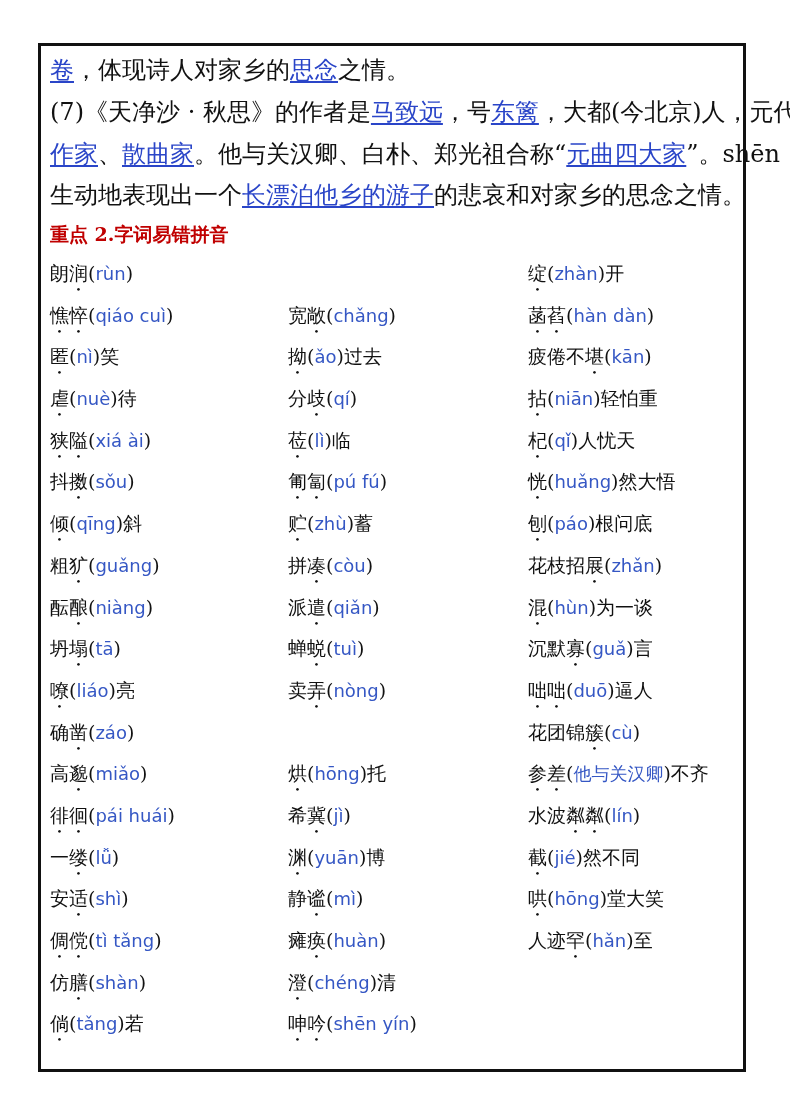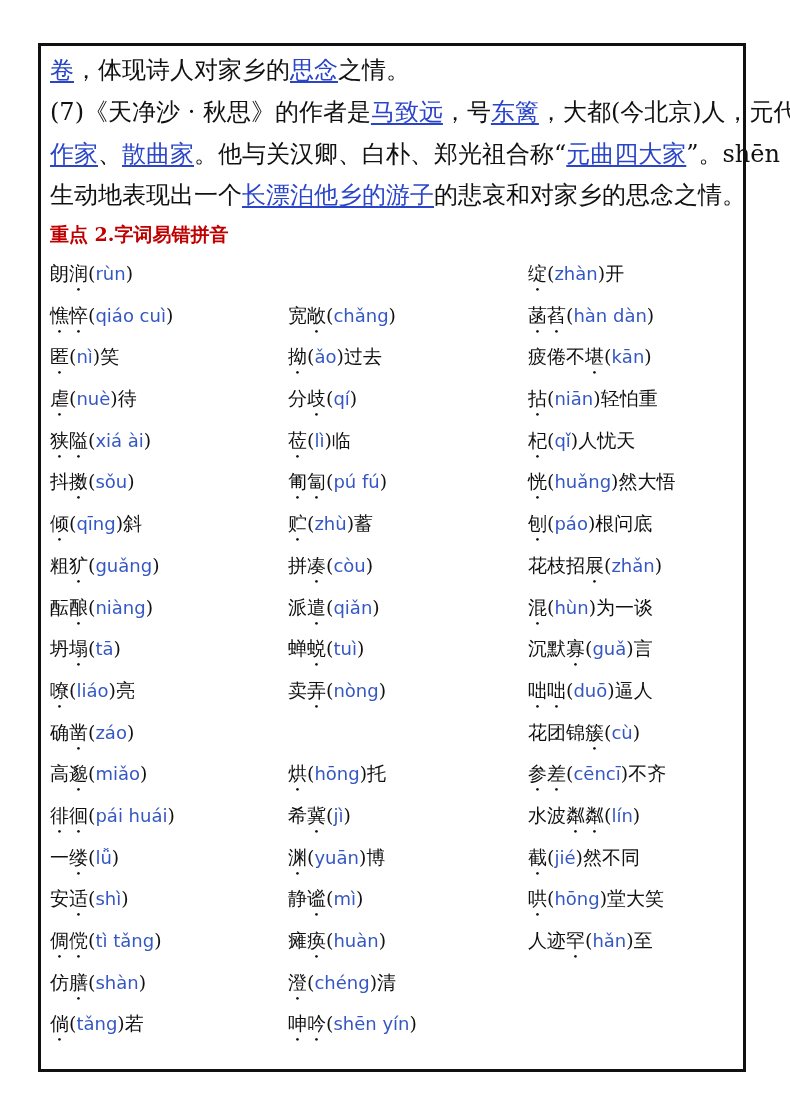--- a/index.html
+++ b/index.html
@@ -86,21 +86,21 @@
       <div class="cell c1"><span>卖</span><span class="dot">弄</span><span>(</span><span class="py">nòng</span><span>)</span></div>
       <div class="cell c2"><span class="dot">咄咄</span><span>(</span><span class="py">duō</span><span>)</span><span>逼人</span></div>
     </div>
     <div class="row">
       <div class="cell c0"><span>确</span><span class="dot">凿</span><span>(</span><span class="py">záo</span><span>)</span></div>
       <div class="cell c2"><span>花团锦</span><span class="dot">簇</span><span>(</span><span class="py">cù</span><span>)</span></div>
     </div>
     <div class="row">
       <div class="cell c0"><span>高</span><span class="dot">邈</span><span>(</span><span class="py">miǎo</span><span>)</span></div>
       <div class="cell c1"><span class="dot">烘</span><span>(</span><span class="py">hōng</span><span>)</span><span>托</span></div>
-      <div class="cell c2"><span class="dot">参差</span><span>(</span><span class="py">cēncī</span><span>)</span><span>不齐</span></div>
+      <div class="cell c2"><span class="dot">参差</span><span>(</span><span class="py">他与关汉卿</span><span>)</span><span>不齐</span></div>
     </div>
     <div class="row">
       <div class="cell c0"><span class="dot">徘徊</span><span>(</span><span class="py">pái huái</span><span>)</span></div>
       <div class="cell c1"><span>希</span><span class="dot">冀</span><span>(</span><span class="py">jì</span><span>)</span></div>
       <div class="cell c2"><span>水波</span><span class="dot">粼粼</span><span>(</span><span class="py">lín</span><span>)</span></div>
     </div>
     <div class="row">
       <div class="cell c0"><span>一</span><span class="dot">缕</span><span>(</span><span class="py">lǚ</span><span>)</span></div>
       <div class="cell c1"><span class="dot">渊</span><span>(</span><span class="py">yuān</span><span>)</span><span>博</span></div>
       <div class="cell c2"><span class="dot">截</span><span>(</span><span class="py">jié</span><span>)</span><span>然不同</span></div>

